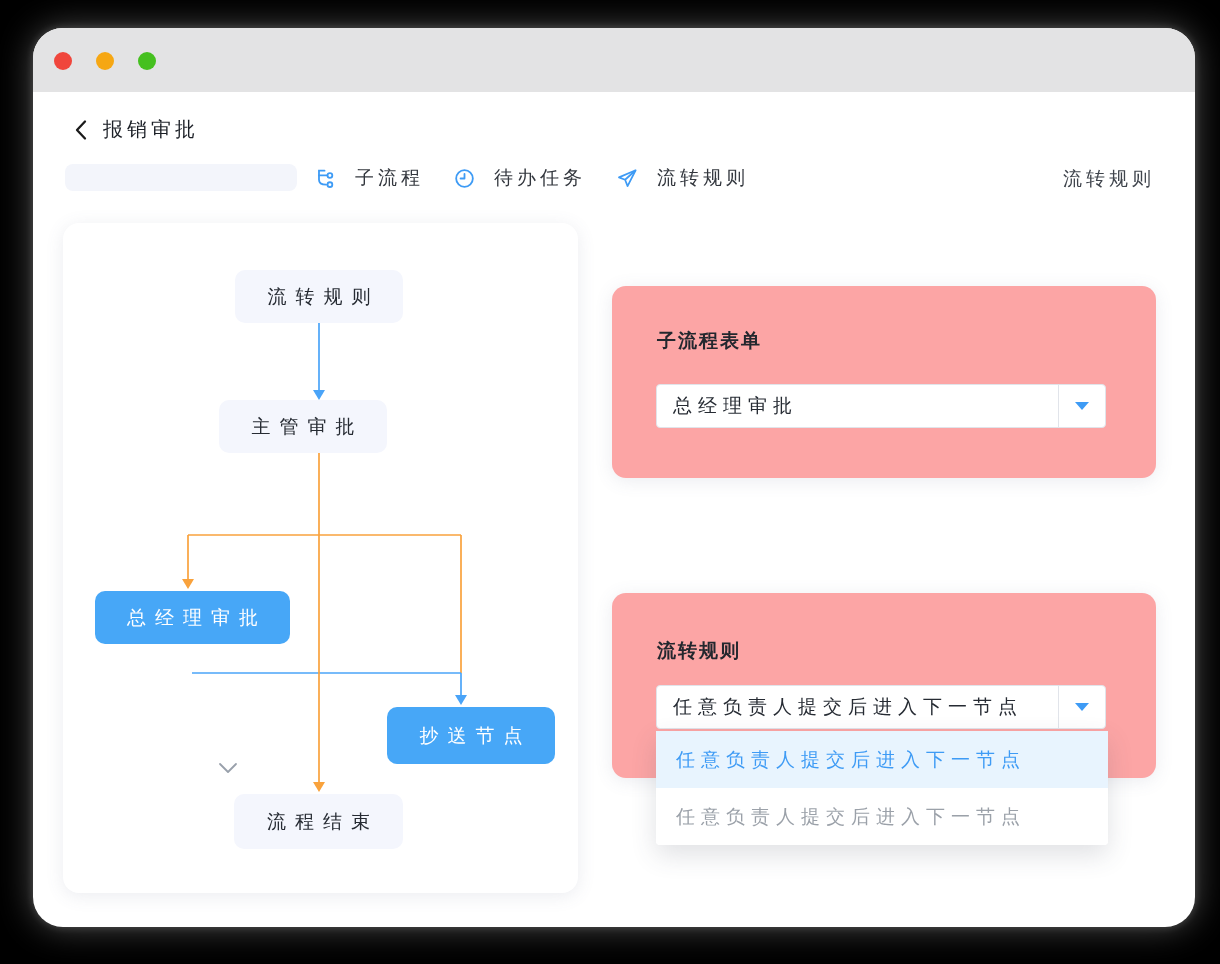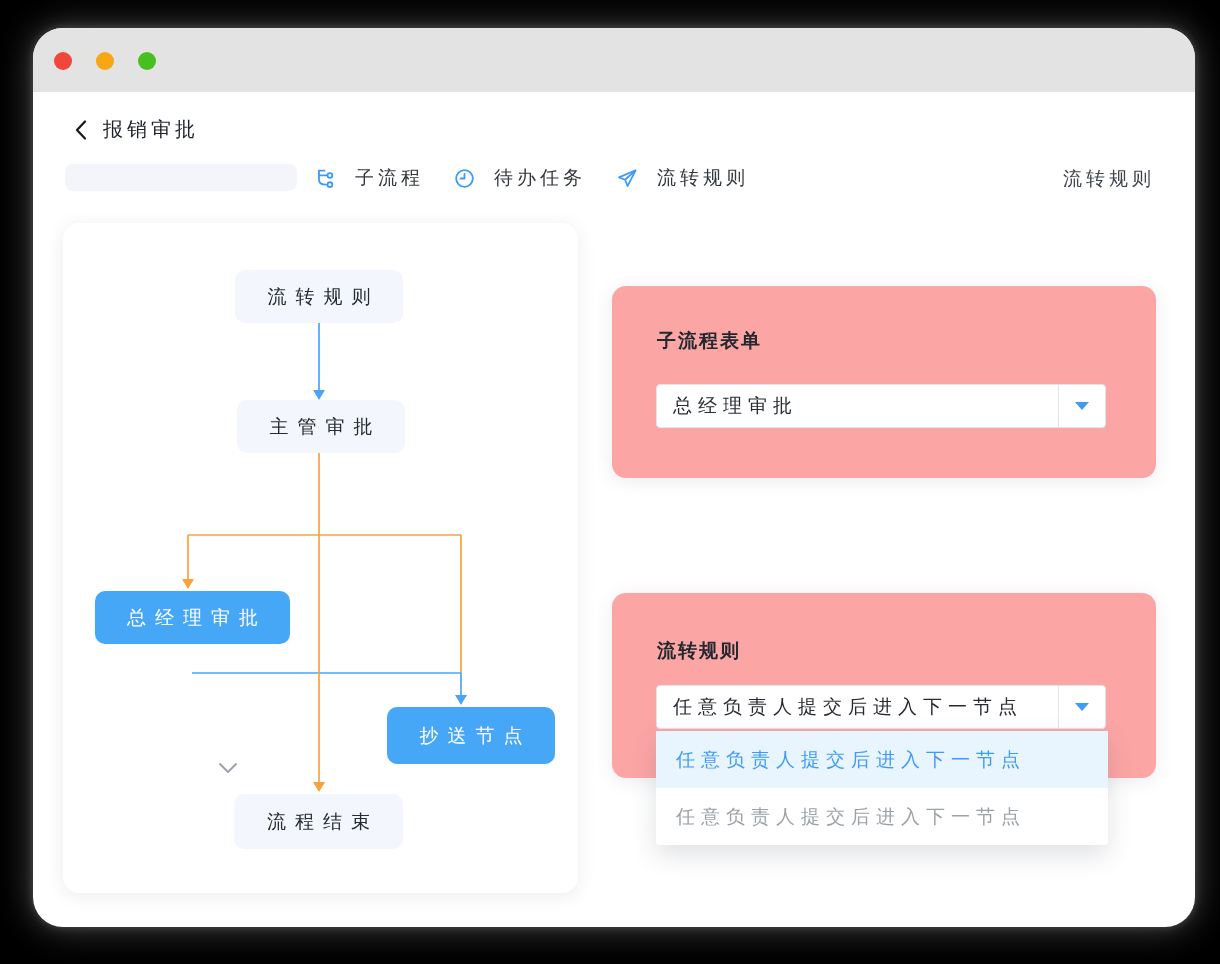--- a/index.html
+++ b/index.html
@@ -38,21 +38,21 @@
     border-radius:16px;box-shadow:0 3px 18px rgba(90,100,130,.12);
   }
   .flow-svg{position:absolute;left:0;top:0;}
   .node{
     position:absolute;display:flex;align-items:center;justify-content:center;
     border-radius:10px;font-size:19px;letter-spacing:9px;text-indent:9px;
     color:#262B33;background:#F4F6FD;cursor:pointer;
   }
   .node.active{background:#47A7F7;color:#fff;}
   .n0{left:172px;top:47px;width:168px;height:53px;}
-  .n1{left:174px;top:177px;width:168px;height:53px;}
+  .n1{left:156px;top:177px;width:168px;height:53px;}
   .n2{left:32px;top:368px;width:195px;height:53px;}
   .n3{left:324px;top:484px;width:168px;height:57px;}
   .n4{left:171px;top:571px;width:169px;height:55px;}
   .collapse-chevron{position:absolute;left:154px;top:536px;width:22px;height:18px;cursor:pointer;}
   
   .panel{
     position:absolute;width:544px;background:#fca5a5;border-radius:14px;
     box-shadow:0 3px 18px rgba(90,100,130,.12);
   }
   .panel.p1{left:579px;top:258px;height:192px;}

